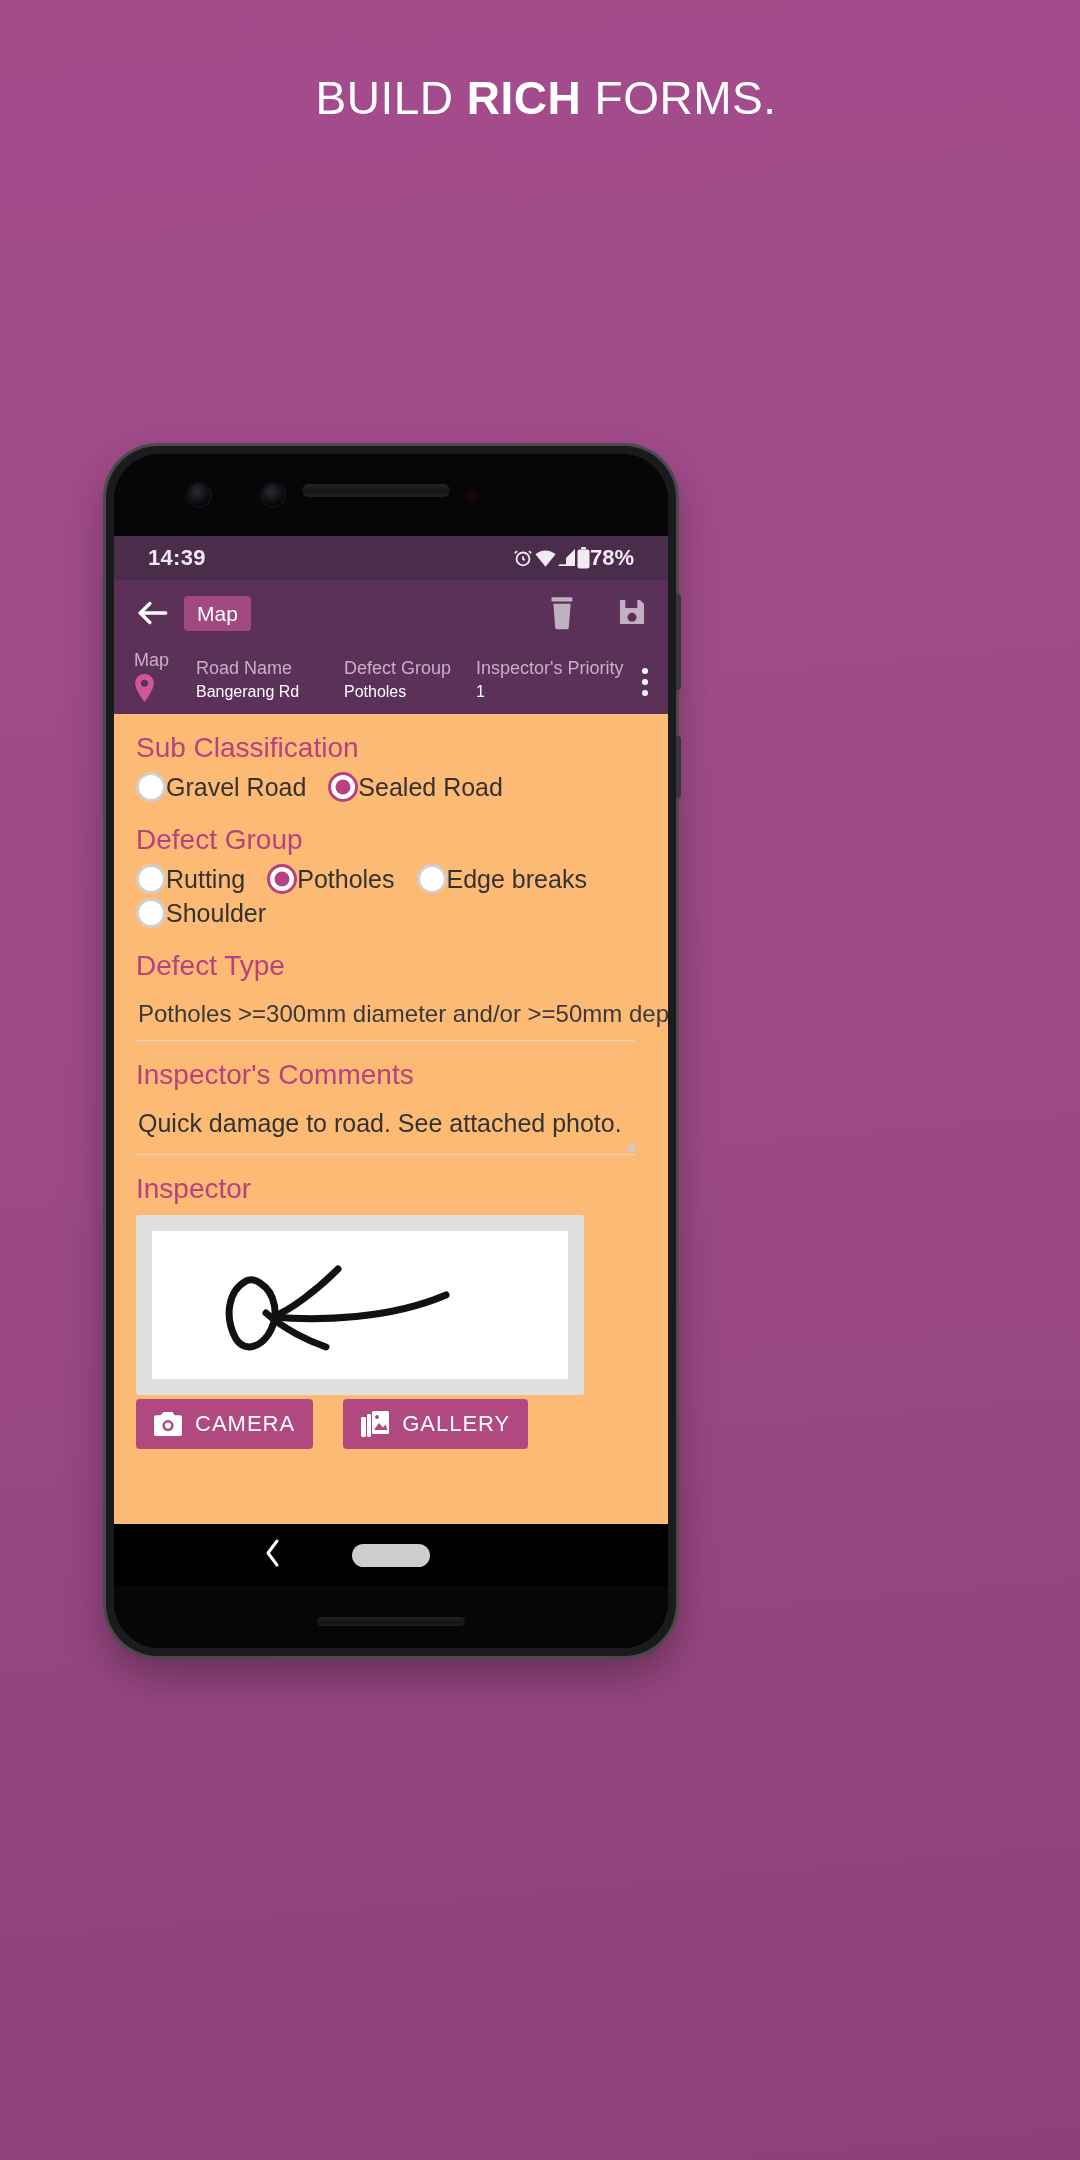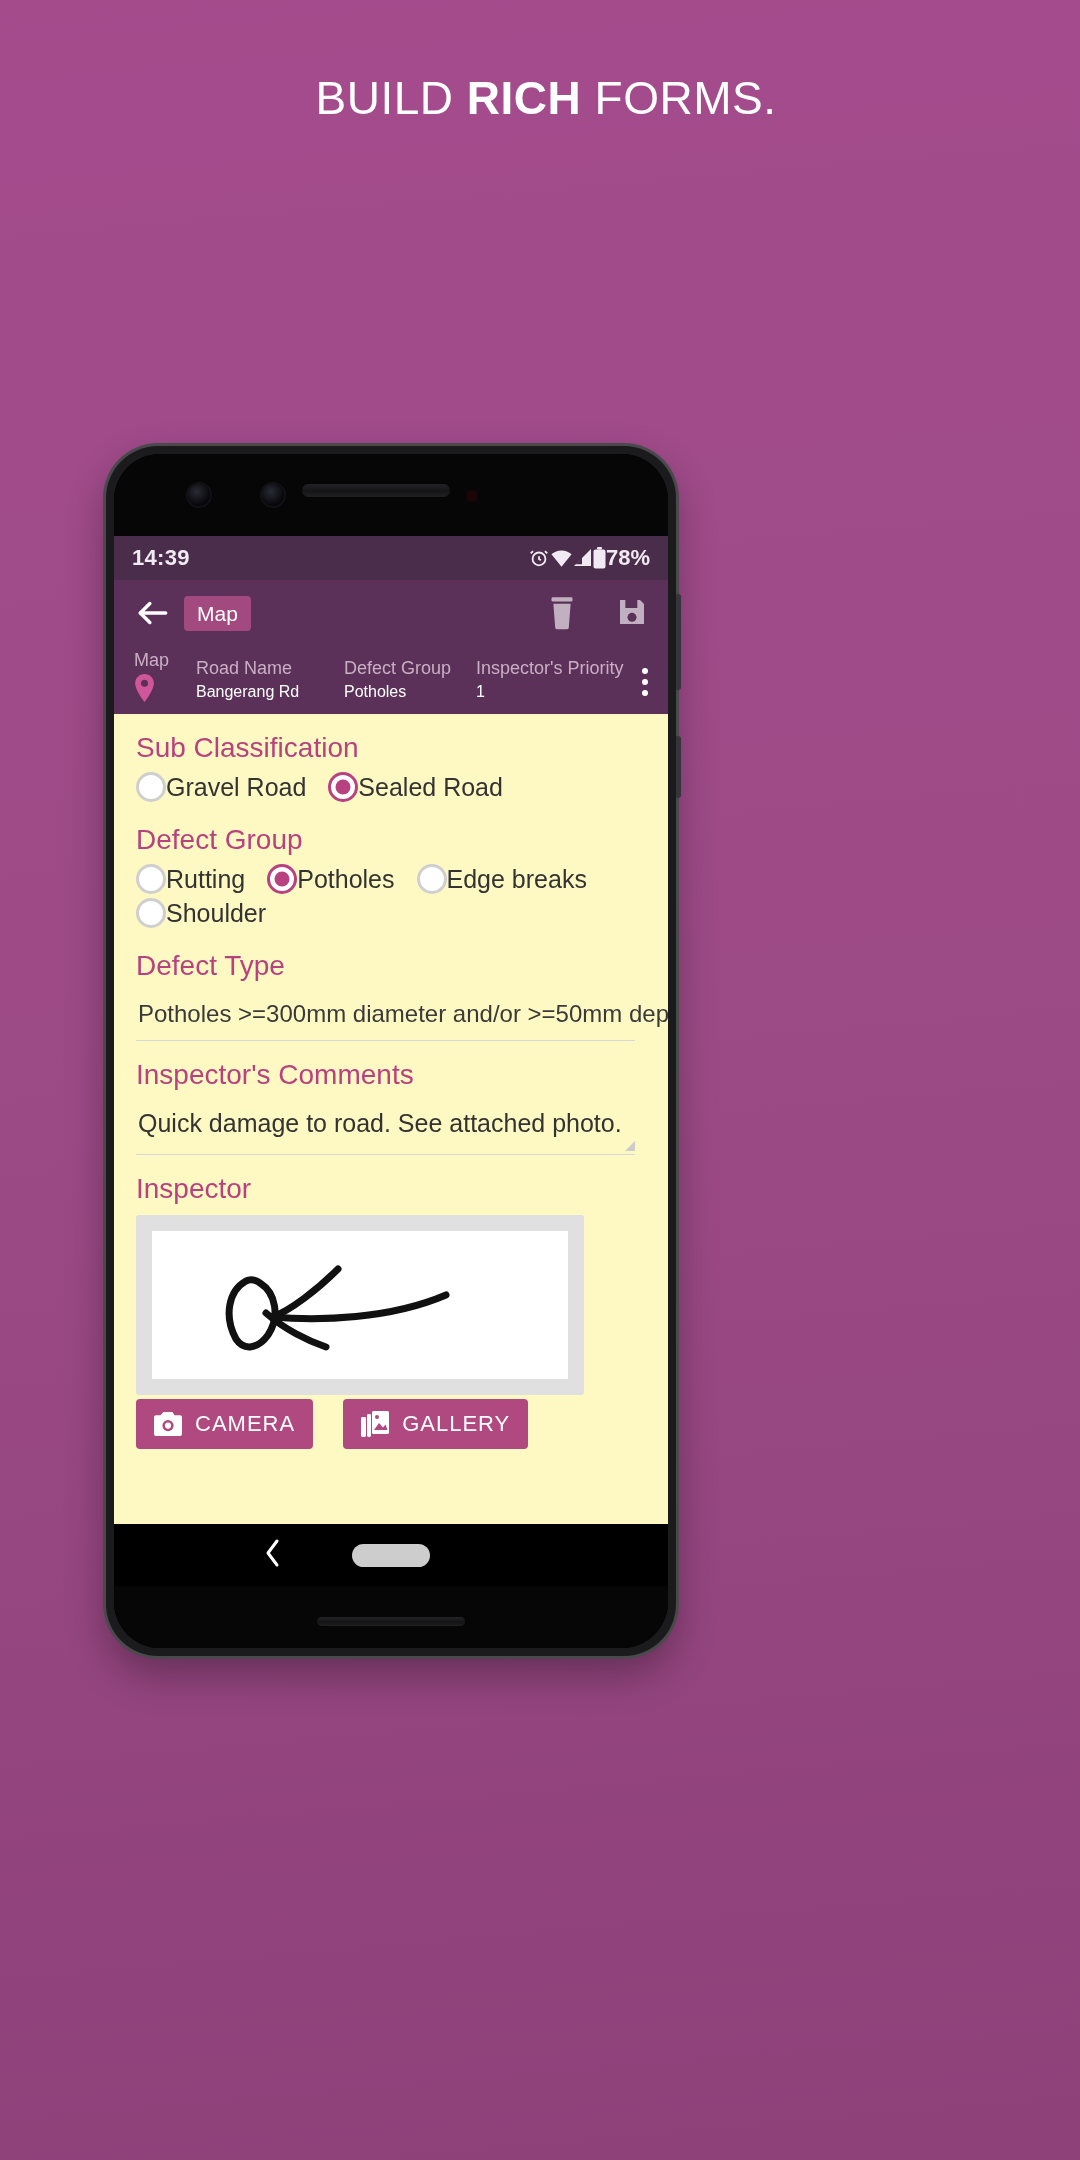--- a/index.html
+++ b/index.html
@@ -101,21 +101,21 @@
     top: 82px; left: 0; right: 0; bottom: 62px;
     background: #ffffff;
     overflow: hidden;
   }
 
   
   .statusbar {
     height: 44px;
     background: #4a2d4b;
     display: flex; align-items: center;
-    padding: 0 18px;
+    padding: 0 34px;
     color: #f2eaf2;
     font-size: 22px;
     font-weight: 600;
   }
   .statusbar .clock { letter-spacing: 0.3px; }
   .status-right {
     margin-left: auto; display: flex; align-items: center; 
   }
   .status-right svg { display: block; }
   .batt-pct { font-size: 22px; font-weight: 600; }
@@ -158,21 +158,21 @@
   .col-road { width: 148px; }
   .col-group { width: 132px; }
   .col-prio { width: 150px; }
   .pin { width: 21px; height: 28px; margin-top: 2px; }
   .kebab { margin-left: auto; display: flex; flex-direction: column; gap: 5px; padding-bottom: 6px; }
   .kebab i { display: block; width: 6px; height: 6px; border-radius: 50%; background: #ffffff; }
 
   
   .form {
     padding: 0 33px 0 22px;
-    background: #fef9c3;
+    background: #fdba74;
     height: calc(100% - 44px - 66px - 62px);
     overflow: hidden;
   }
   .section-title {
     color: #b8427f;
     font-size: 28px;
     font-weight: 400;
     margin-top: 18px;
     margin-bottom: 8px;
   }

